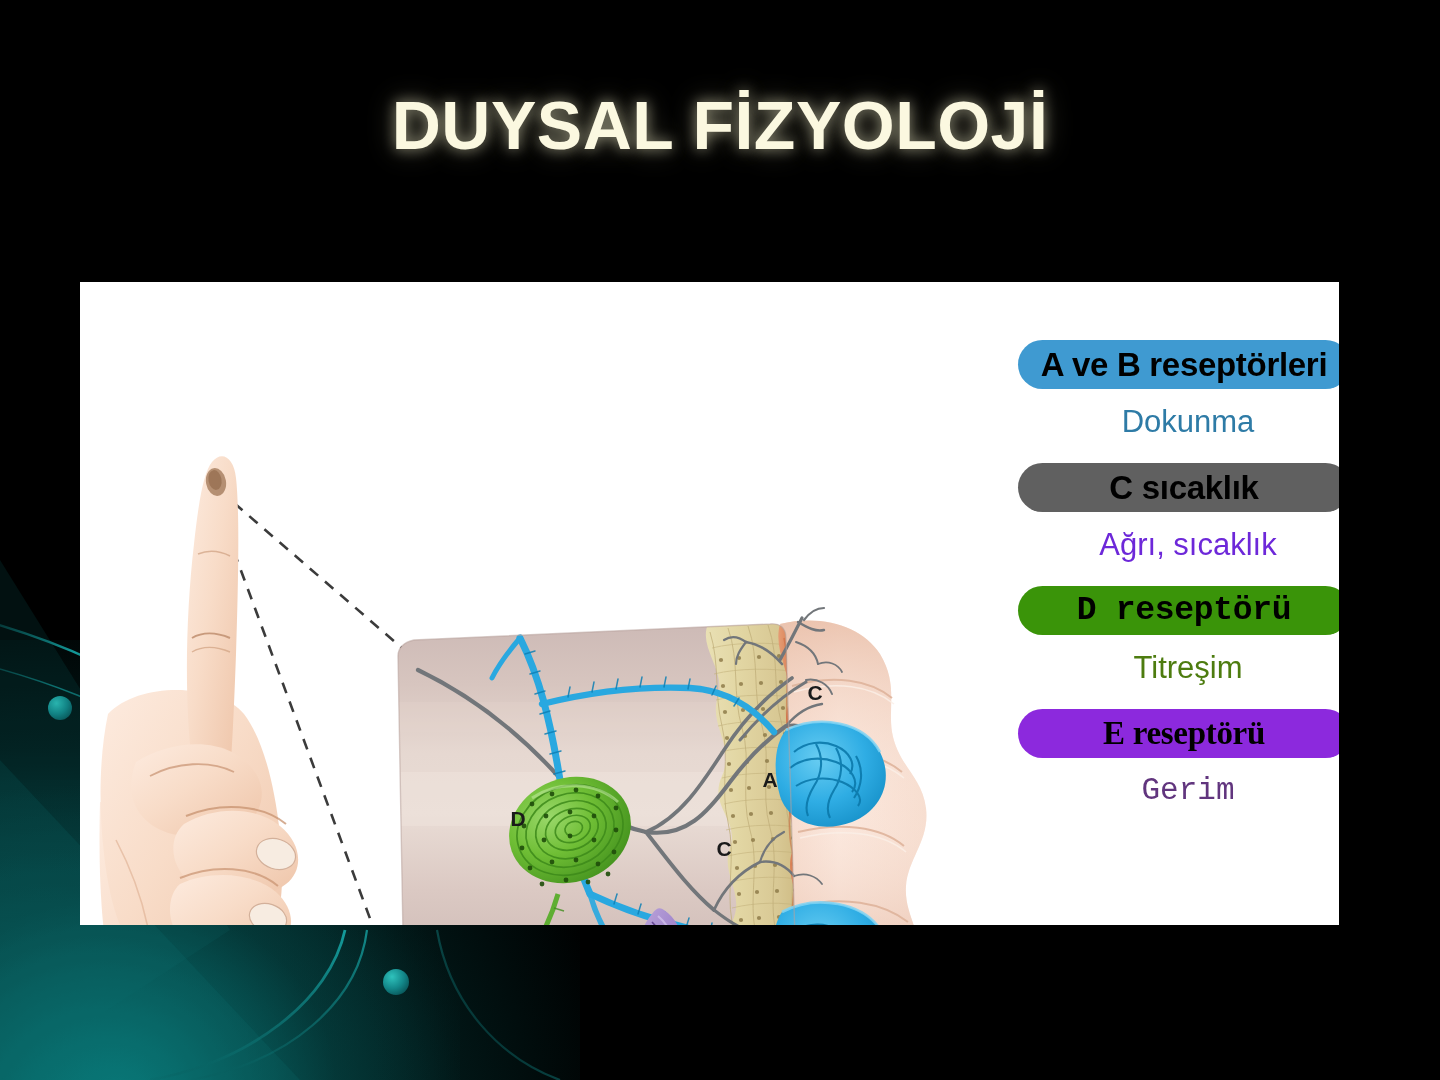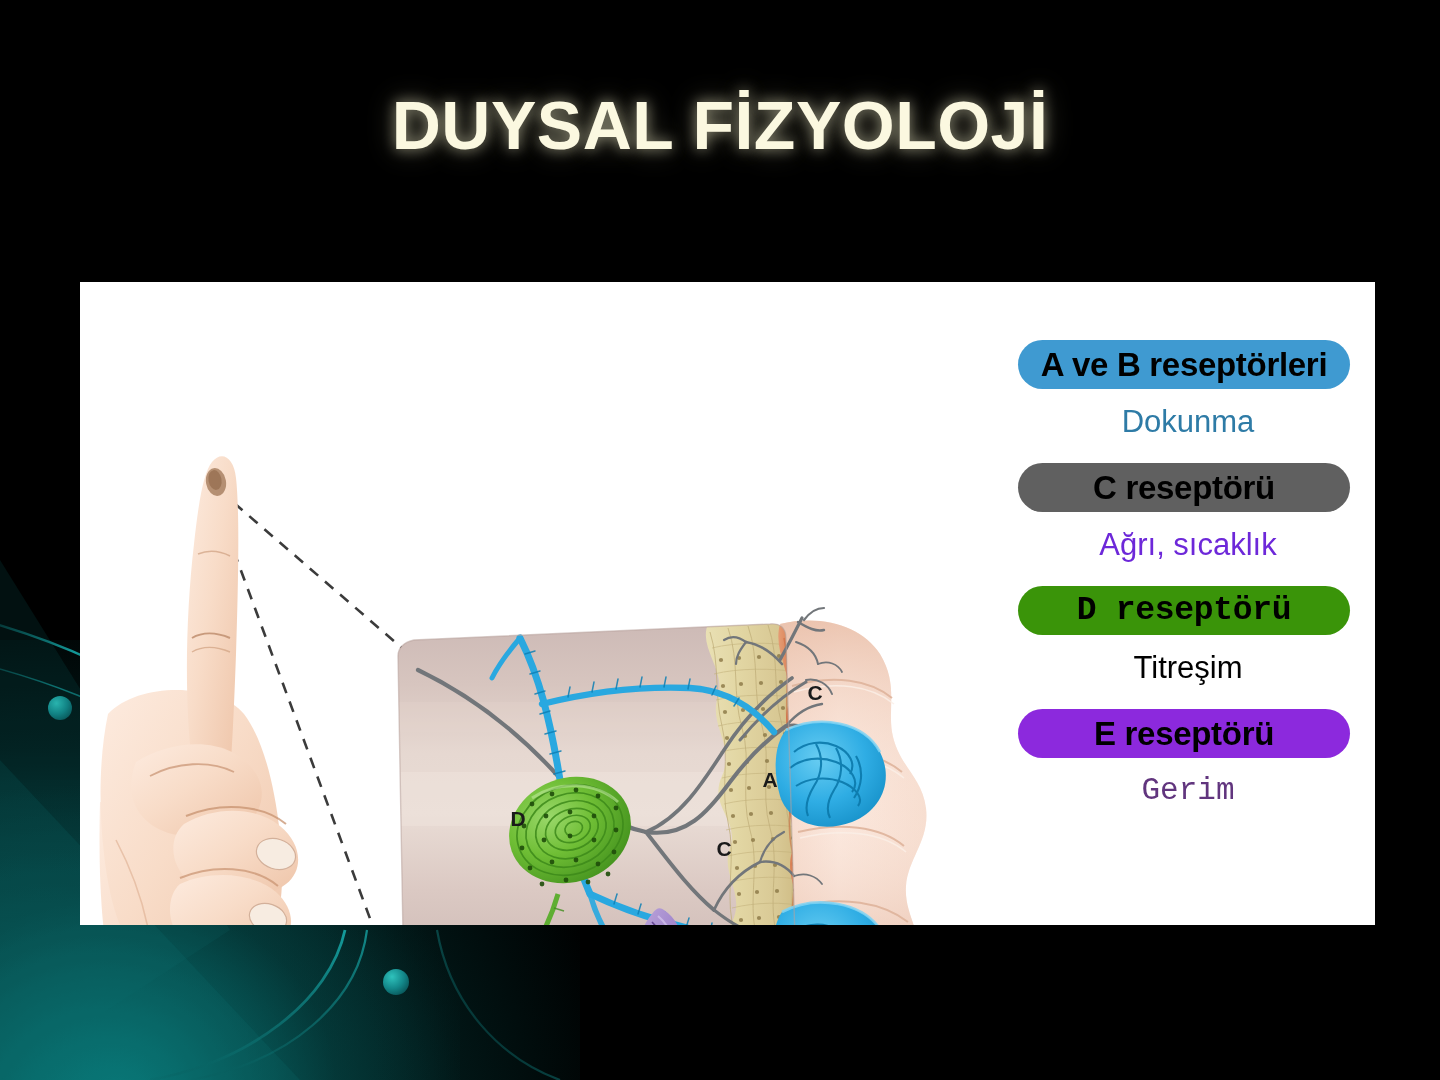--- a/index.html
+++ b/index.html
@@ -6,21 +6,21 @@
   html, body {
     margin: 0;
     padding: 0;
     background: #000;
   }
   body {
     font-family: "Liberation Sans", sans-serif;
   }
   #slide {
     position: relative;
-    width: 1440px;
+    width: 1339px;
     height: 1080px;
     background: #000000;
     overflow: hidden;
   }
 
   
   .bg-glow-bl {
     position: absolute;
     left: -180px;
     bottom: -260px;
@@ -711,29 +711,29 @@
     </div>
 
     <div id="legend">
 
       <div class="legend-group">
         <span class="legend-pill" style="background:#3f9ad1;">A ve B reseptörleri</span>
         <span class="legend-sub" style="color:#2e7ba6;">Dokunma</span>
       </div>
 
       <div class="legend-group">
-        <span class="legend-pill" style="background:#606060;">C reseptörü</span>
+        <span class="legend-pill" style="background:#606060;">C sıcaklık</span>
         <span class="legend-sub" style="color:#6d28d9;">Ağrı, sıcaklık</span>
       </div>
 
       <div class="legend-group">
         <span class="legend-pill" style="background:#3a9409;font-family:Liberation Mono, monospace;">D reseptörü</span>
-        <span class="legend-sub" style="color:#000000;">Titreşim</span>
+        <span class="legend-sub" style="color:#4d7c0f;">Titreşim</span>
       </div>
 
       <div class="legend-group">
-        <span class="legend-pill" style="background:#8c29dd;">E reseptörü</span>
+        <span class="legend-pill" style="background:#8c29dd;font-family:Liberation Serif, serif;">E reseptörü</span>
         <span class="legend-sub" style="color:#61357e;font-family:Liberation Mono, monospace;">Gerim</span>
       </div>
 
     </div>
   </div>
 </div>
 
 </body></html>

